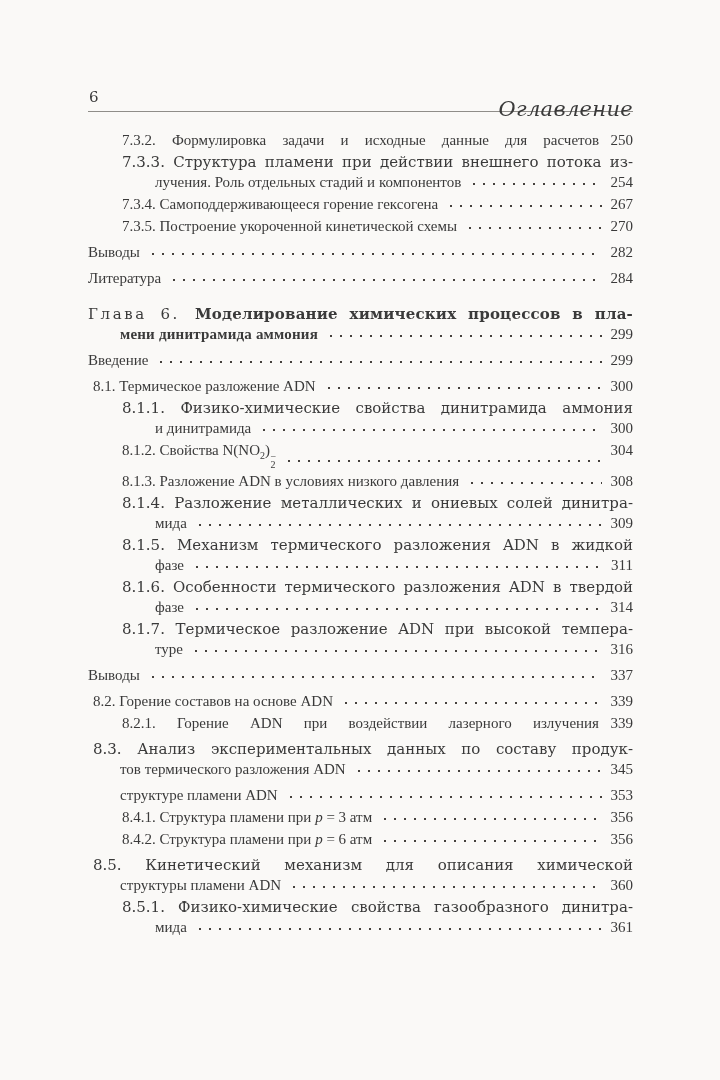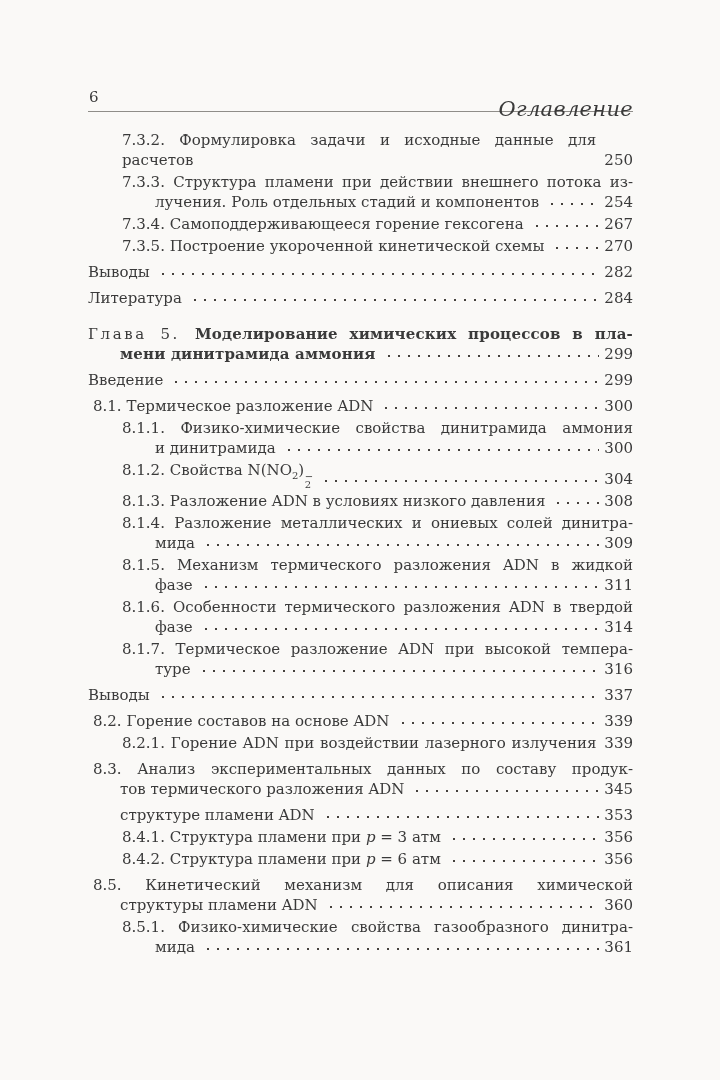--- a/index.html
+++ b/index.html
@@ -44,21 +44,22 @@
   .line{
     font-size:15px;
     line-height:20px;
   }
   .line.mid{
     text-align:justify;
     text-align-last:justify;
   }
   .line.last{
     display:flex;
-    align-items:flex-end;
+    align-items:flex-start;
+    font-family:Liberation Serif, serif;
   }
   .last .txt{white-space:nowrap;}
   .last .txt.grow{
     white-space:normal;
     flex:1;
     text-align:justify;
     text-align-last:justify;
   }
   
   .sub .line.first{padding-left:34px;}
@@ -142,21 +143,21 @@
           </div>
         </div>
         <div class="entry top">
           <div class="line first last">
             <span class="txt"><span>Литература</span></span>
             <span class="leader"></span>
             <span class="pagenum">284</span>
           </div>
         </div>
         <div class="entry chapter">
-          <div class="line first mid"><span class="txt"><span class="chap-prefix">Глава 5.</span> <span class="bold">Моделирование химических процессов в пла-</span></span></div>
+          <div class="line first mid"><span class="txt"><span class="chap-prefix">Глава 6.</span> <span class="bold">Моделирование химических процессов в пла-</span></span></div>
           <div class="line cont last">
             <span class="txt"><span class="bold">мени динитрамида аммония</span></span>
             <span class="leader"></span>
             <span class="pagenum">299</span>
           </div>
         </div>
         <div class="entry top">
           <div class="line first last">
             <span class="txt"><span>Введение</span></span>
             <span class="leader"></span>

